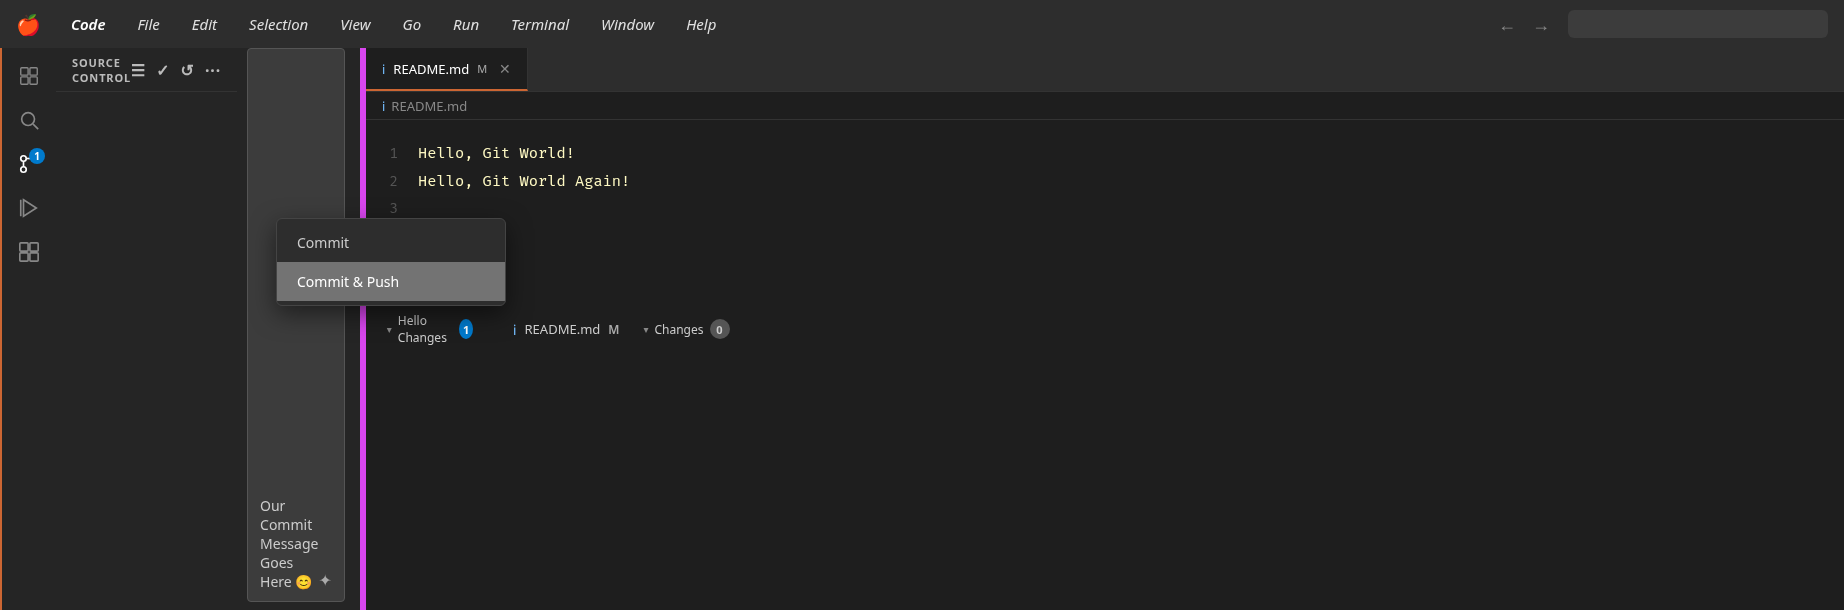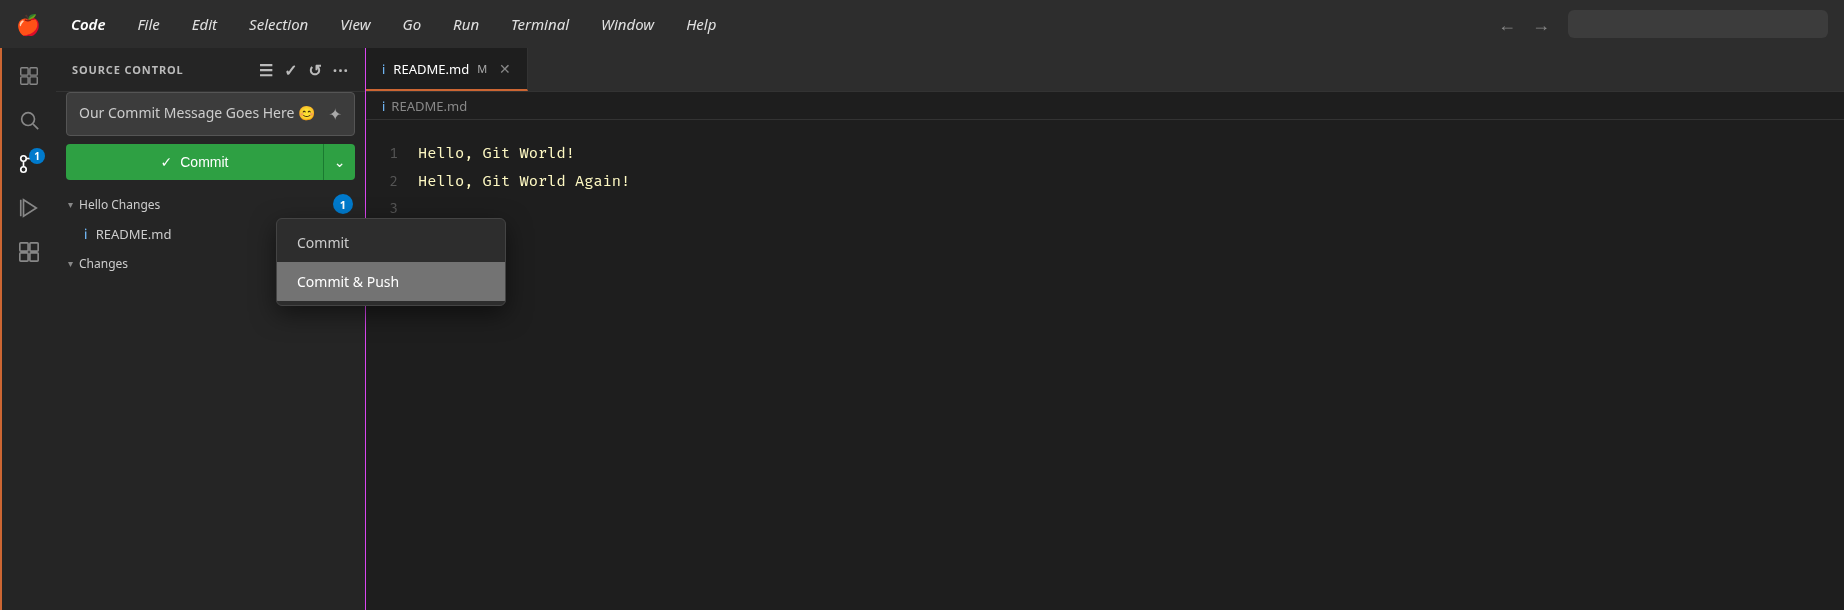--- a/index.html
+++ b/index.html
@@ -111,22 +111,22 @@
     .left-border-active {
       border-left: 2px solid #cc6633;
     }
 
     
     .sidebar {
       width: 310px;
       background: #252525;
       flex-shrink: 0;
       display: flex;
-      flex-direction: column;
-      border-right: 1px solid #d946ef;
+      flex-direction: row;
+      border-right: 6px solid #d946ef;
       position: relative;
     }
     .sidebar-header {
       height: 44px;
       display: flex;
       align-items: center;
       padding: 0 16px;
       color: #bbb;
       font-size: 11px;
       font-weight: 700;
@@ -145,21 +145,21 @@
       cursor: pointer;
       font-size: 16px;
     }
 
     .commit-msg-area {
       margin: 0 10px 8px;
       background: #3c3c3c;
       border-radius: 4px;
       padding: 10px 12px;
       display: flex;
-      align-items: flex-start;
+      align-items: flex-end;
       justify-content: space-between;
       color: #ccc;
       font-size: 14px;
       cursor: text;
       border: 1px solid #555;
     }
     .sparkle-icon {
       color: #aaa;
       font-size: 16px;
     }

